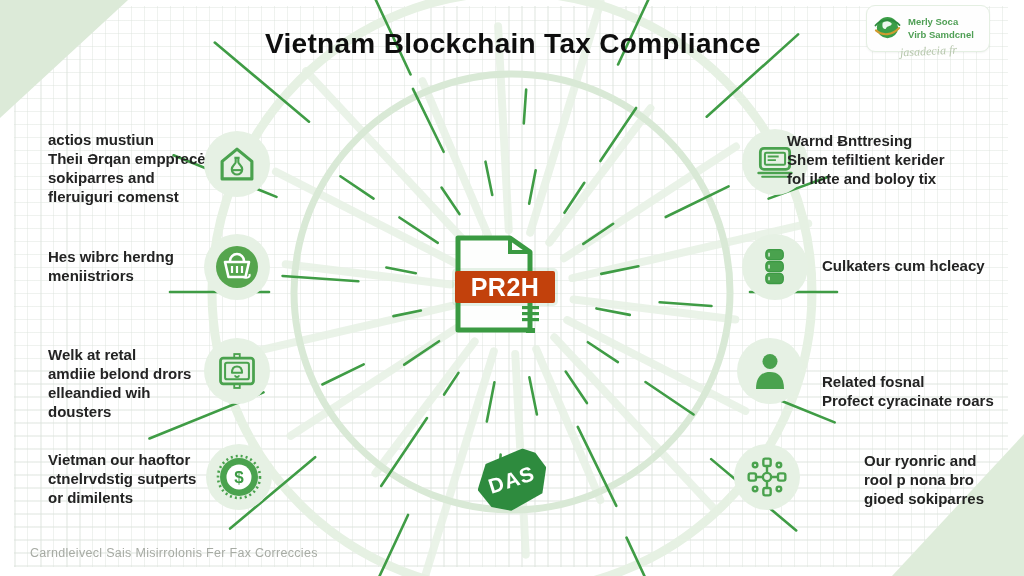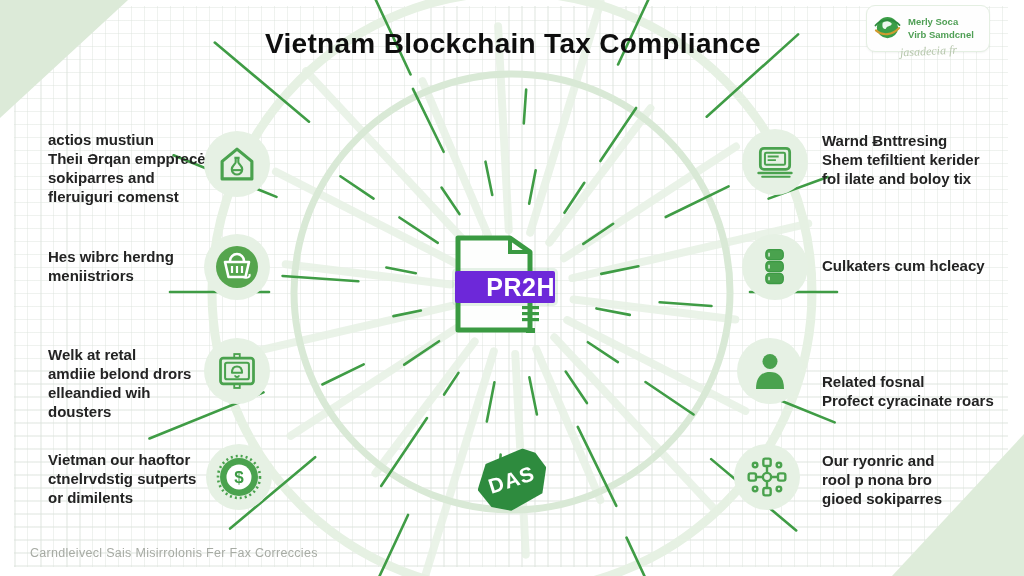--- a/index.html
+++ b/index.html
@@ -9,40 +9,40 @@
     background-image:
       repeating-linear-gradient(0deg, rgba(219,226,219,.45) 0 1.5px, transparent 1.5px 13px),
       repeating-linear-gradient(90deg, rgba(219,226,219,.45) 0 1.5px, transparent 1.5px 13px);}
   .tri{position:absolute;}
   .tri-tl{left:0;top:0;width:128px;height:118px;background:#dcead8;clip-path:polygon(0 0,100% 0,0 100%);}
   .tri-br{right:0;bottom:0;width:132px;height:142px;background:#deecda;clip-path:polygon(100% 0,100% 100%,0 100%);}
   .title{position:absolute;left:0;right:30px;top:28px;text-align:center;font-size:28px;font-weight:bold;
          color:#0e0e0e;letter-spacing:.3px;margin-left:32px;}
   #sunburst,#hubdoc{position:absolute;pointer-events:none;}
   #sunburst{left:0;top:0;}
-  .banner{position:absolute;left:455px;top:271px;width:100px;height:32px;background:#6d28d9;
+  .banner{position:absolute;left:455px;top:271px;width:100px;height:32px;background:#c2410c;
           color:#fff;font-weight:bold;font-size:25px;letter-spacing:.5px;display:flex;
-          align-items:center;justify-content:flex-end;border-radius:2px;
+          align-items:center;justify-content:center;border-radius:2px;
           box-shadow:0 0 0 3px rgba(47,144,64,.12);}
   .das{position:absolute;left:477px;top:448px;width:70px;height:64px;background:#2e8b3e;
        clip-path:polygon(14% 22%,68% 2%,86% 10%,100% 34%,92% 74%,46% 98%,18% 90%,0% 62%);
        transform:rotate(-4deg);display:flex;align-items:center;justify-content:center;}
   .das span{color:#fff;font-weight:bold;font-size:21px;letter-spacing:1px;transform:rotate(-14deg);}
   .icon-circle{position:absolute;width:66px;height:66px;border-radius:50%;background:#e6f1e4;
        display:flex;align-items:center;justify-content:center;}
   .txt{position:absolute;font-size:15px;font-weight:bold;color:#232323;line-height:19px;}
   .txt span{display:block;white-space:nowrap;}
   .l1t{left:48px;top:130px;} .l1i{left:204px;top:131px;}
   .l2t{left:48px;top:247px;} .l2i{left:204px;top:234px;}
   .l3t{left:48px;top:345px;} .l3i{left:204px;top:338px;}
   .l4t{left:48px;top:450px;} .l4i{left:206px;top:444px;}
-  .r1t{left:822px;top:131px;} .r1i{left:742px;top:129px;}
+  .r1t{left:787px;top:131px;} .r1i{left:742px;top:129px;}
   .r2t{left:822px;top:256px;} .r2i{left:742px;top:234px;}
   .r3t{left:822px;top:352px;margin-top:20px;} .r3i{left:737px;top:338px;}
-  .r4t{left:822px;top:451px;} .r4i{left:734px;top:444px;}
+  .r4t{left:864px;top:451px;} .r4i{left:734px;top:444px;}
   .logo-card{position:absolute;left:866px;top:5px;width:124px;height:47px;background:#fefefe;
        border:1px solid #e4efe2;border-radius:9px;display:flex;align-items:center;gap:7px;
        padding:3px 7px;box-sizing:border-box;box-shadow:0 1px 2px rgba(0,0,0,.05);}
   .logo-name{font-size:9.5px;font-weight:bold;color:#4f9f55;line-height:1.35;}
   .signature{position:absolute;left:900px;top:44px;font-size:12px;font-style:italic;
        color:#b7c7ad;transform:rotate(-3deg);font-family:"Liberation Serif","DejaVu Serif",serif;}
   .footer{position:absolute;left:30px;top:546px;font-size:12.5px;color:#a7aba4;letter-spacing:.3px;}
 </style>
 </head>
 <body>

